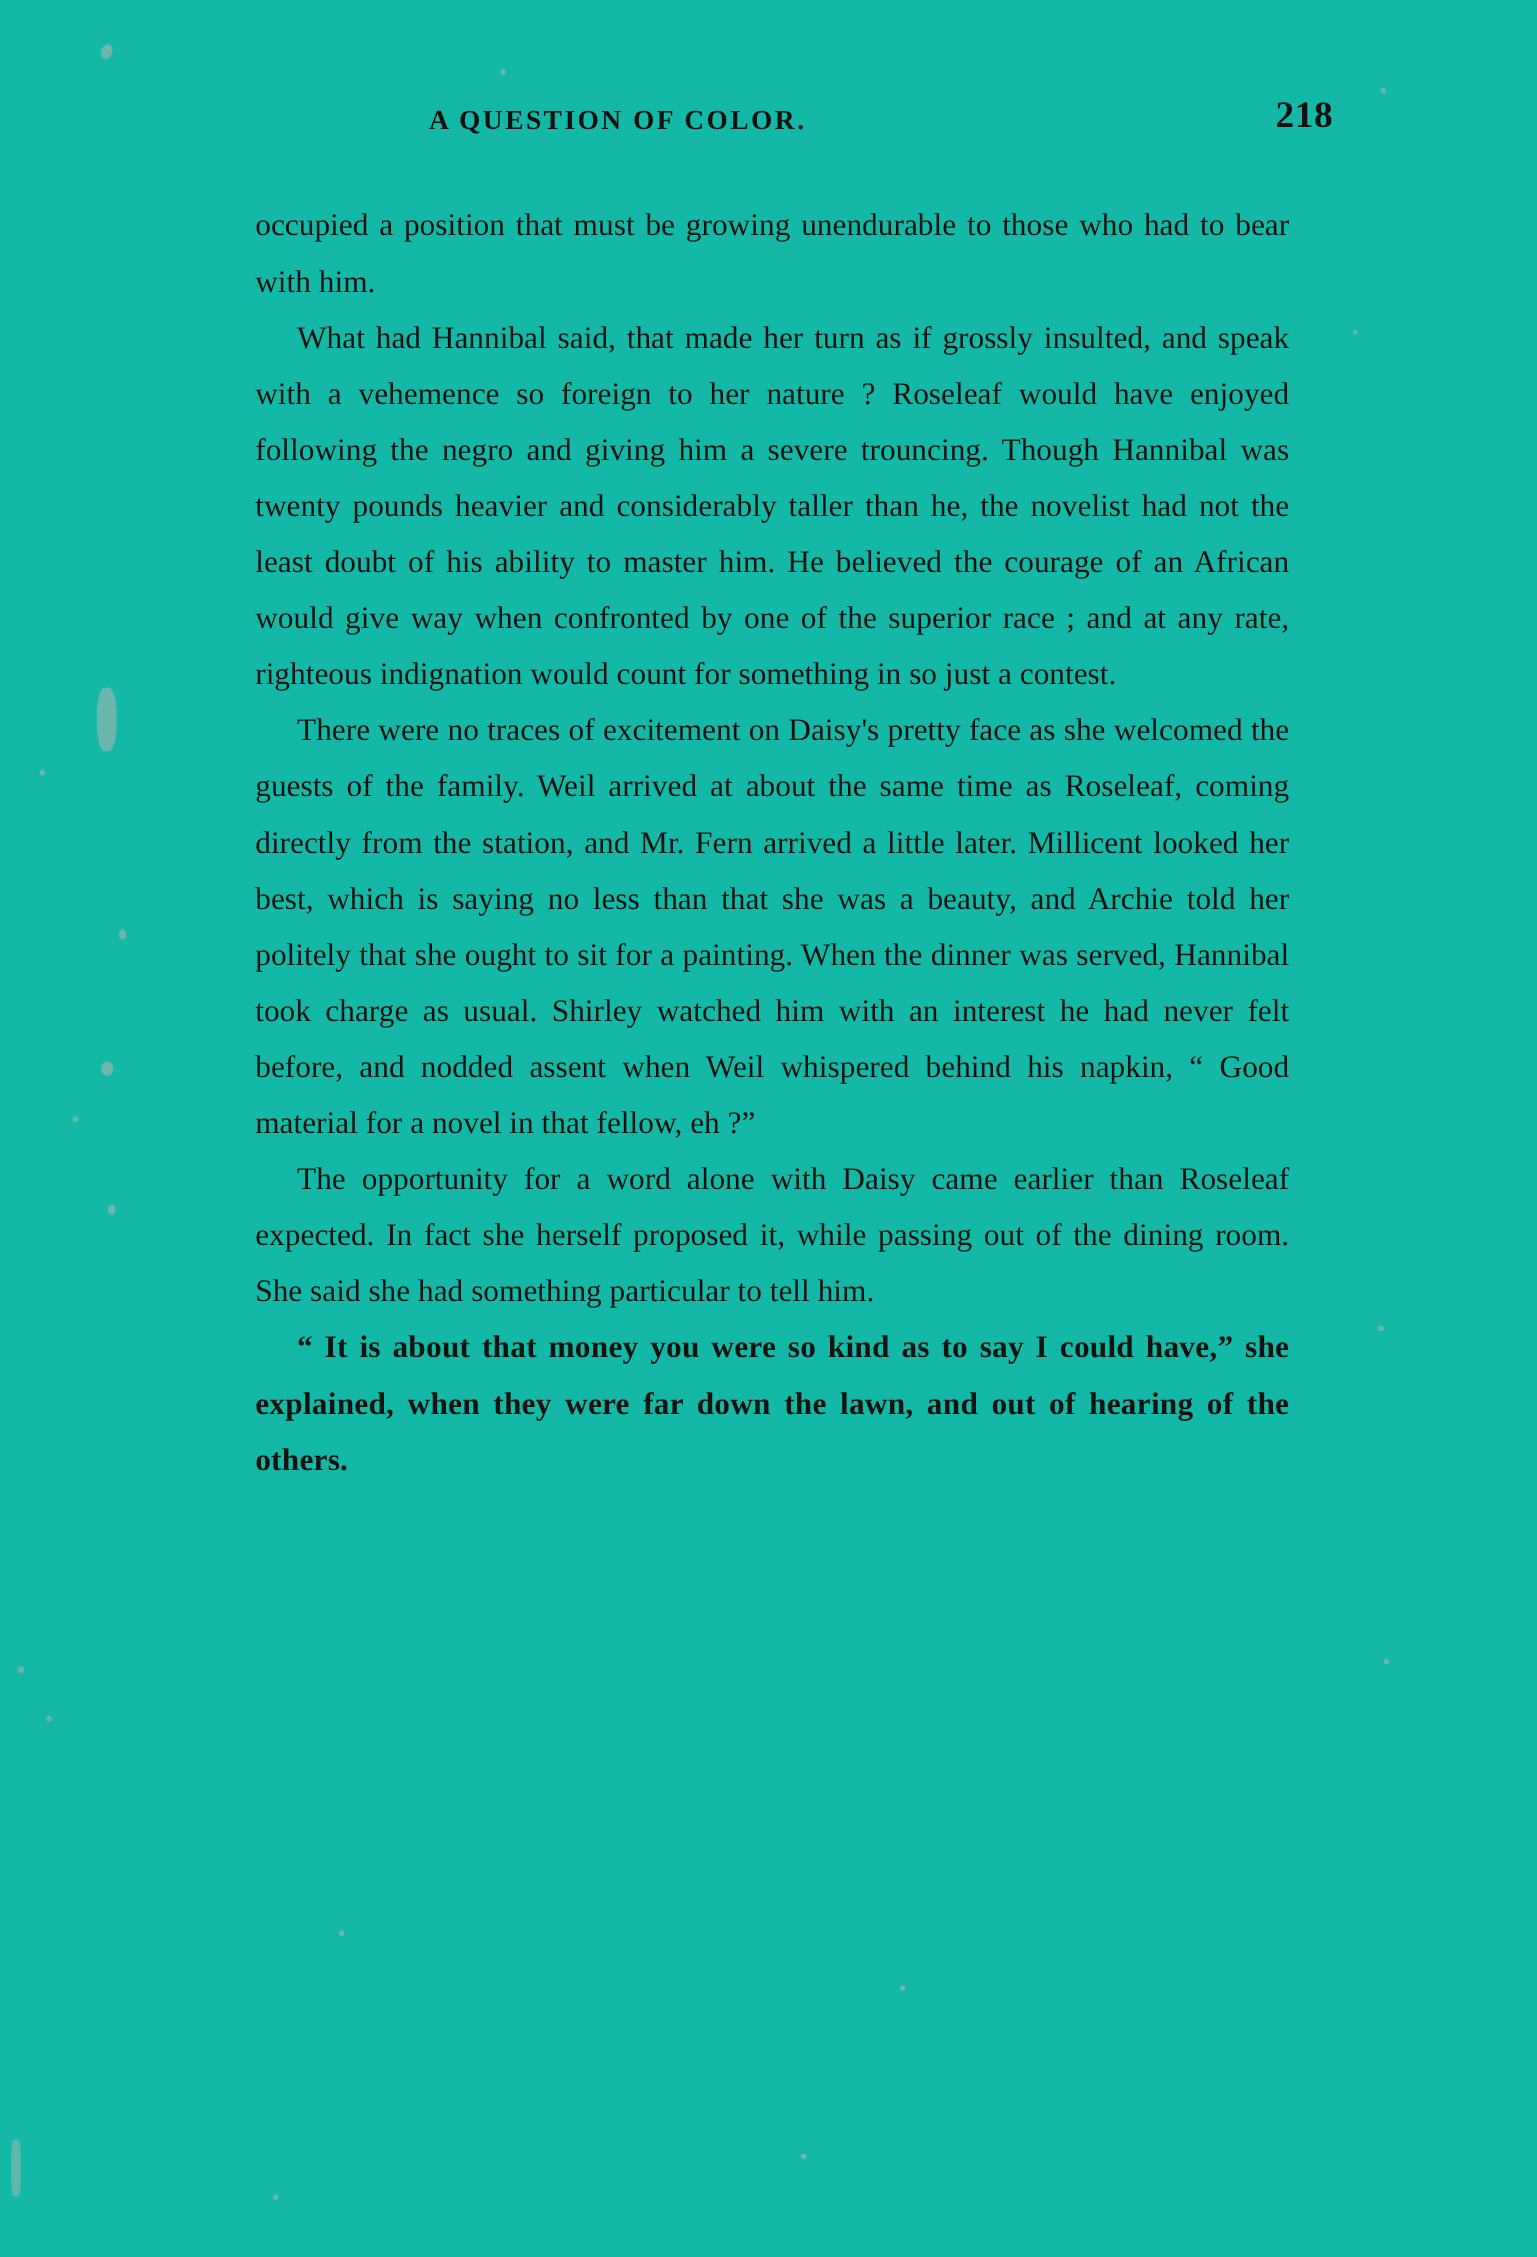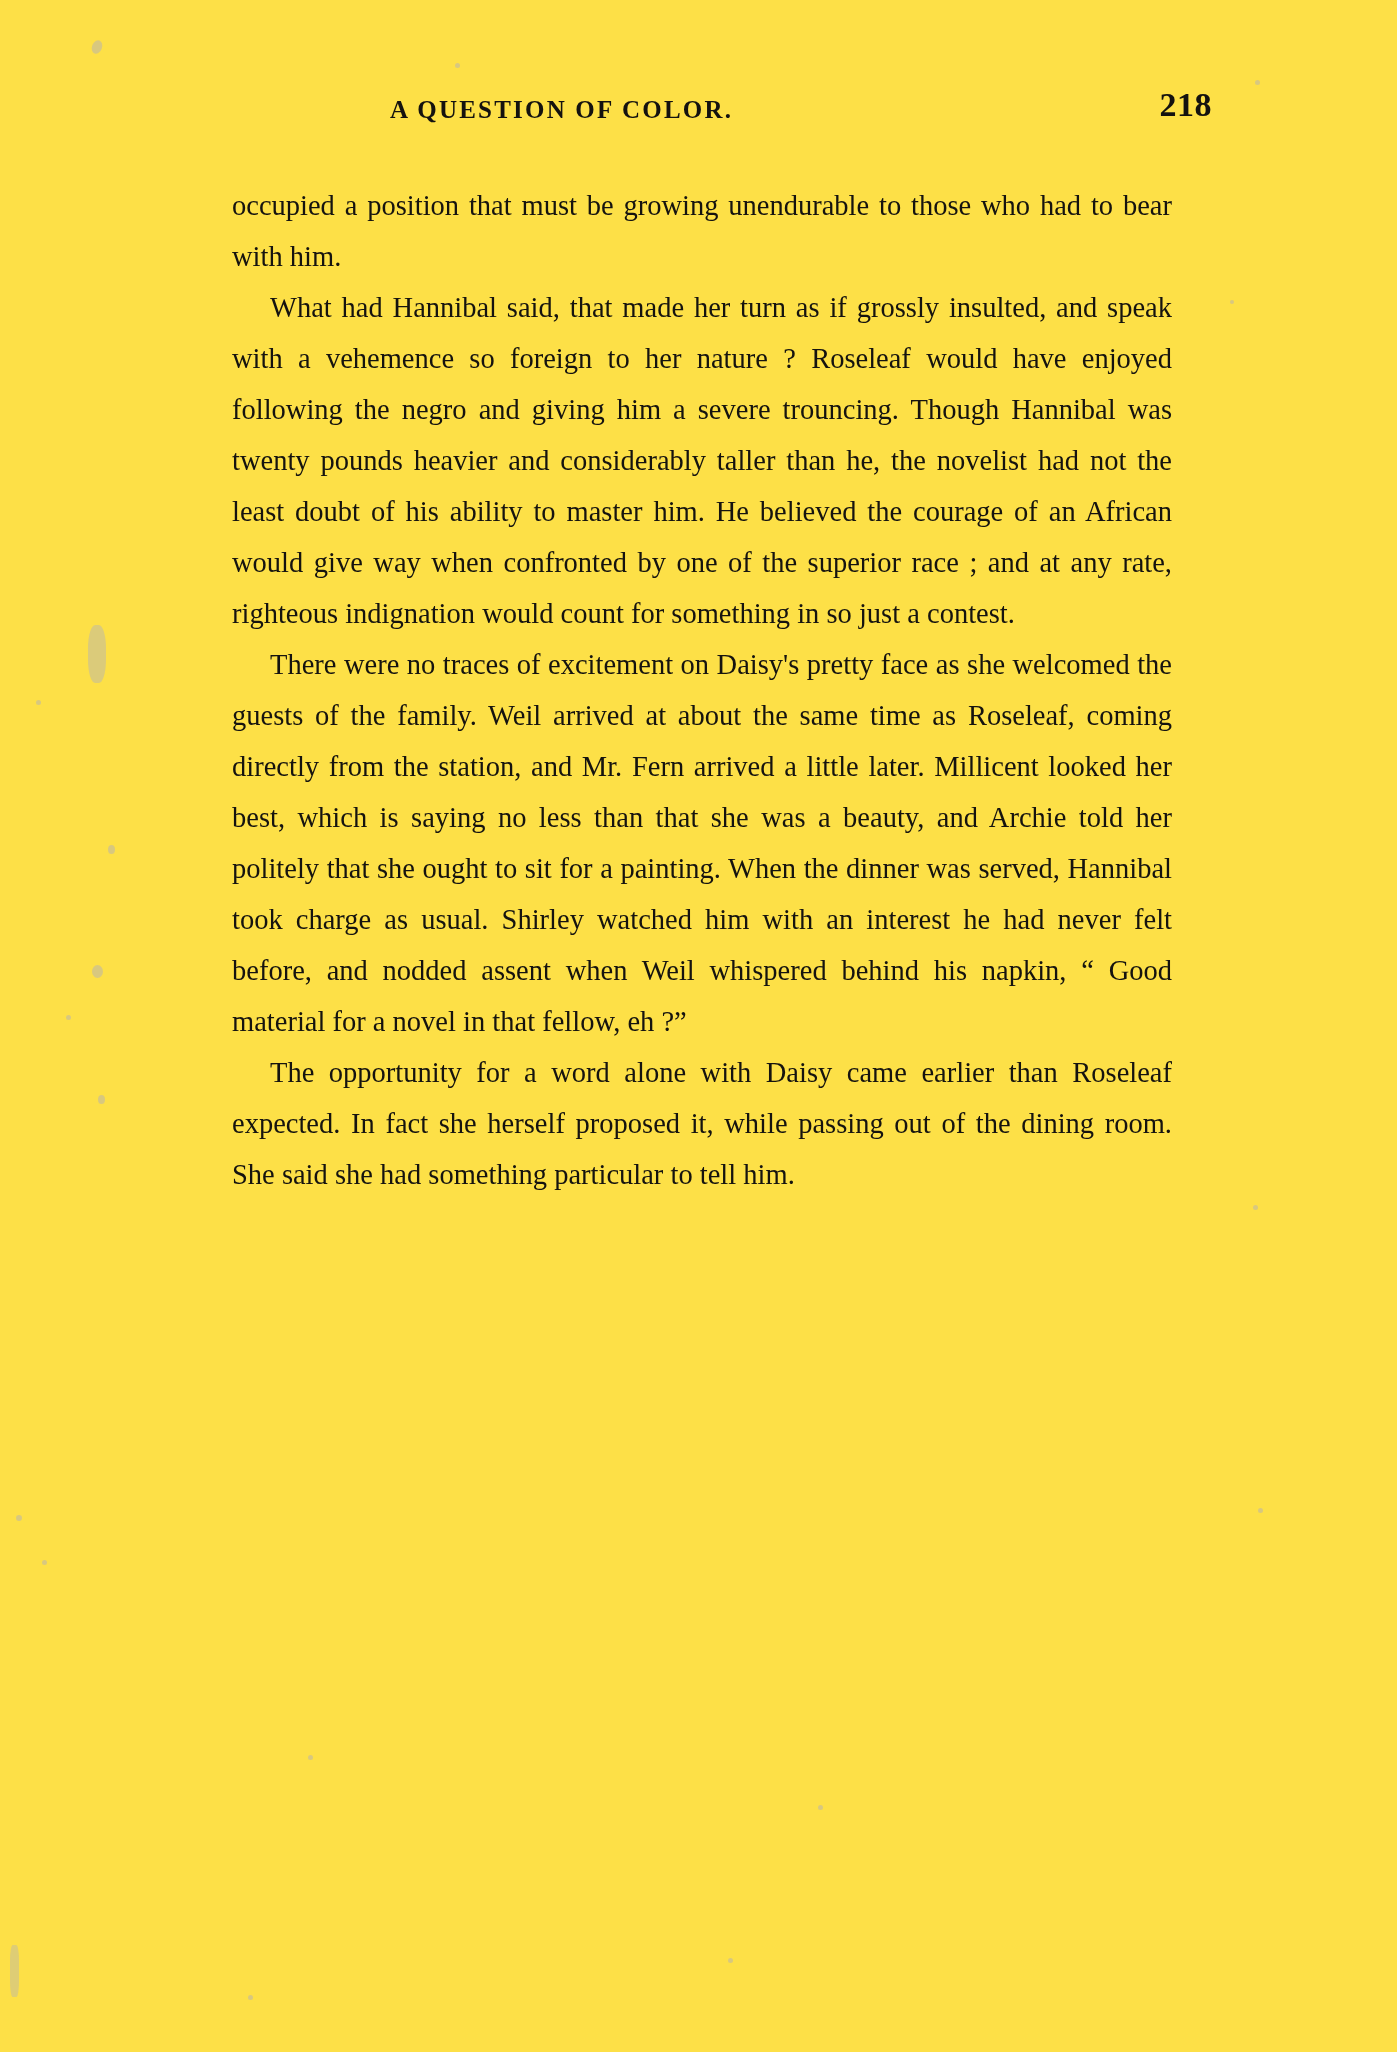--- a/index.html
+++ b/index.html
@@ -14,21 +14,21 @@
     font-family: "Liberation Serif", serif;
     color: #111111;
     overflow: hidden;
   }
 
   .page {
     position: absolute;
     top: 0; left: 0;
     width: 1397px;
     height: 2052px;
-    background: #fde047;
+    background: #14b8a6;
   }
 
   
   .speck {
     position: absolute;
     background: #b9b5ad;
     border-radius: 50%;
     opacity: 0.55;
   }
 
@@ -122,15 +122,16 @@
     <span class="running-title">A QUESTION OF COLOR.</span>
   </div>
 
   <div class="page-number">218</div>
 
   <div class="body-text">
     <p class="para">occupied a position that must be growing unendurable to those who had to bear with him.</p>
     <p class="para indented">What had Hannibal said, that made her turn as if grossly insulted, and speak with a vehemence so foreign to her nature ? Roseleaf would have enjoyed following the negro and giving him a severe trouncing.   Though Hannibal was twenty pounds heavier and considerably taller than he, the novelist had not the least doubt of his ability to master him.   He believed the courage of an African would give way when confronted by one of the superior race ; and at any rate, righteous indignation would count for something in so just a contest.</p>
     <p class="para indented">There were no traces of excitement on Daisy's pretty face as she welcomed the guests of the family. Weil arrived at about the same time as Roseleaf, coming directly from the station, and Mr. Fern arrived a little later.   Millicent looked her best, which is saying no less than that she was a beauty, and Archie told her politely that she ought to sit for a painting.   When the dinner was served, Hannibal took charge as usual.   Shirley watched him with an interest he had never felt before, and nodded assent when Weil whispered behind his napkin, “ Good material for a novel in that fellow, eh ?”</p>
     <p class="para indented">The opportunity for a word alone with Daisy came earlier than Roseleaf expected.   In fact she herself proposed it, while passing out of the dining room. She said she had something particular to tell him.</p>
+    <p class="para indented heavy">“ It is about that money you were so kind as to say I could have,” she explained, when they were far down the lawn, and out of hearing of the others.</p>
   </div>
 
 </div>
 
 </body></html>

